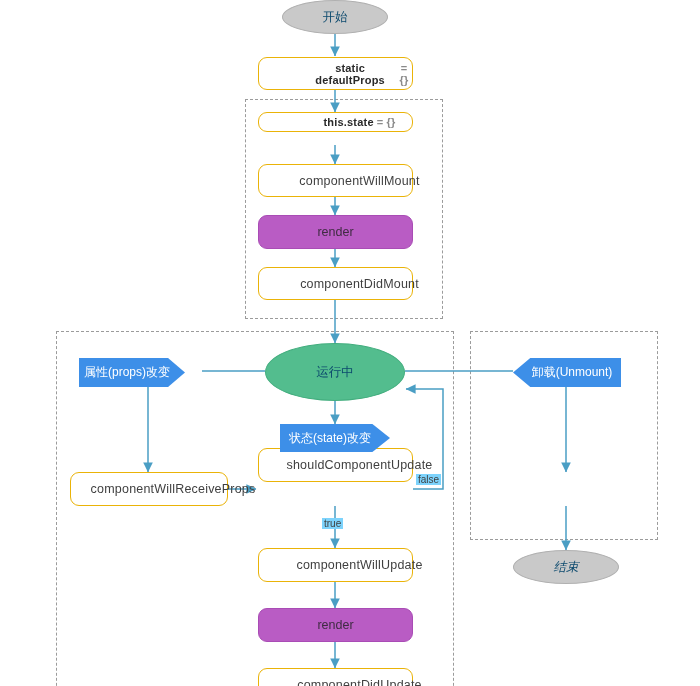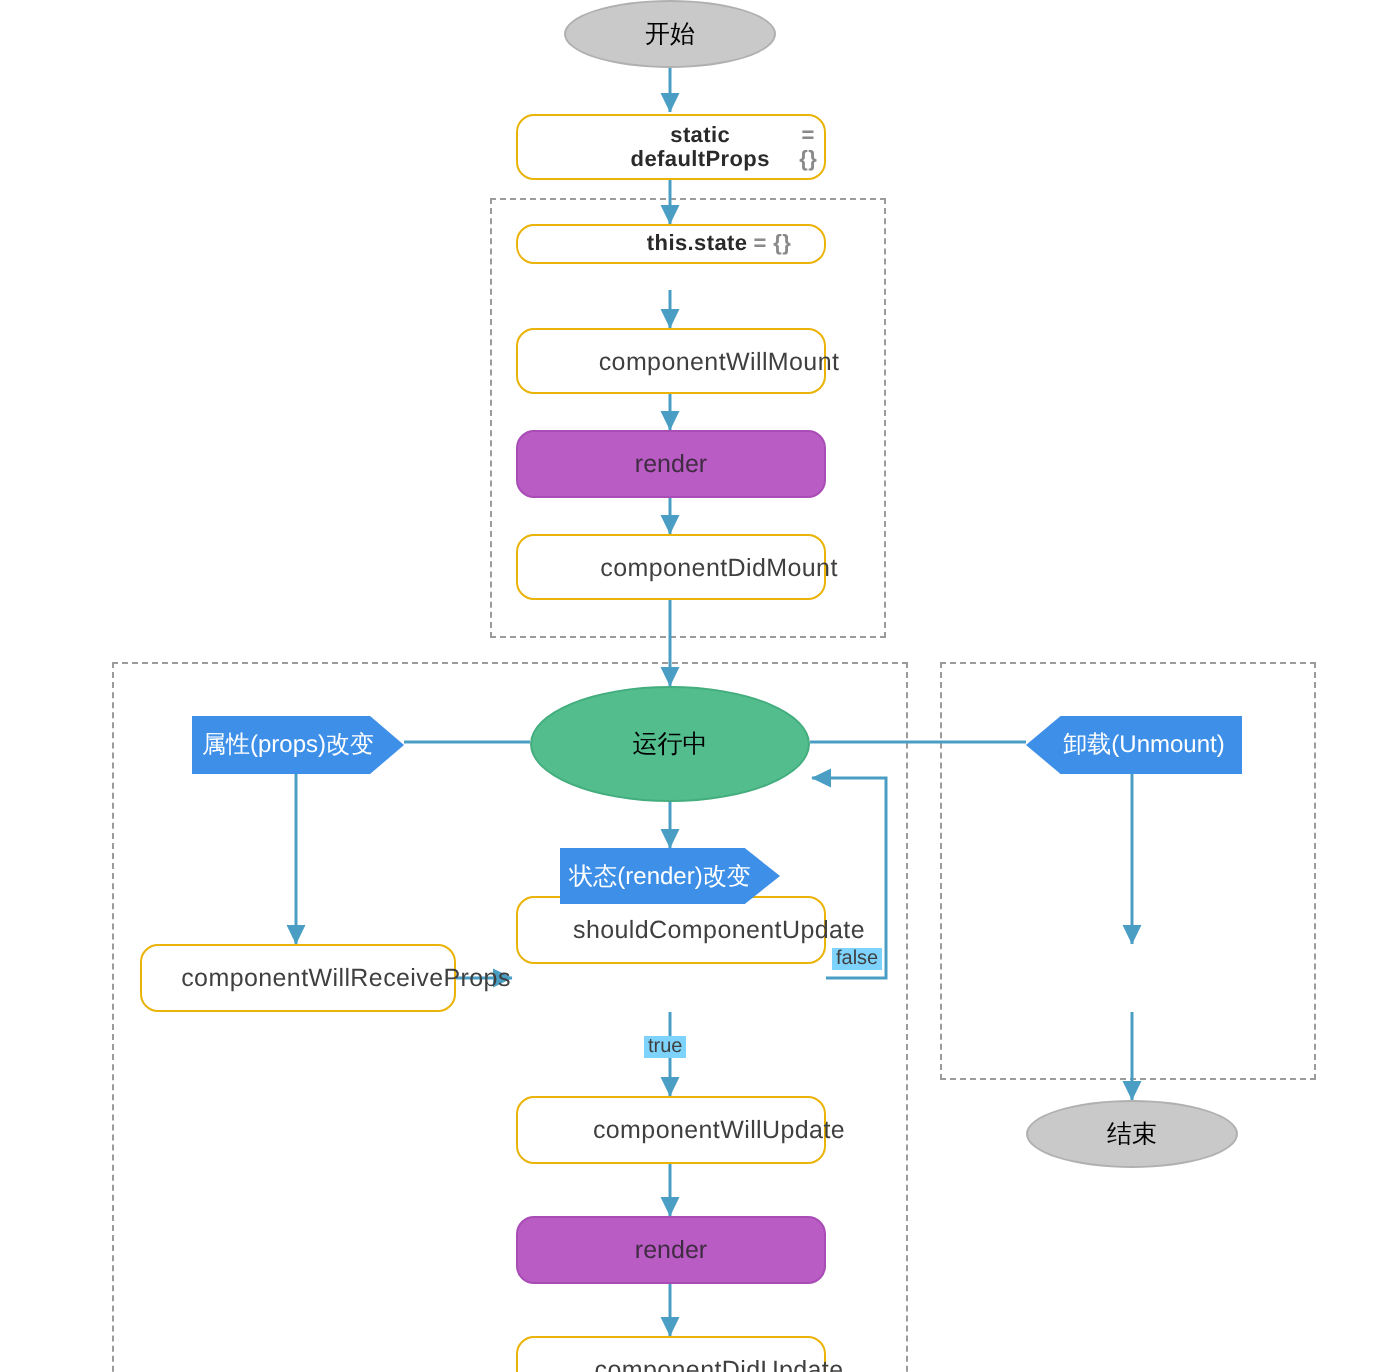--- a/index.html
+++ b/index.html
@@ -22,21 +22,21 @@
   .rbox.code{font-size:11px;font-weight:bold;color:#2a2a2a;}
   .rbox.code .muted{font-weight:bold;color:#8a8a8a;padding-left:3px;}
 
   .render{
     background:#b95cc4;border:1px solid #a94cb5;border-radius:9px;
     color:#3f2b42;font-size:12.5px;
   }
 
   .ellipse{
     background:#c9c9c9;border:1px solid #b0b0b0;border-radius:50%;
-    font-size:12.5px;color:#000000;
+    font-size:12.5px;color:#0c4a6e;
   }
   .ellipse.run{background:#53bd8e;border:1px solid #43ad7e;}
 
   .banner{position:absolute;font-size:12px;color:#ffffff;display:flex;align-items:center;justify-content:center;}
   .banner span{position:relative;z-index:2;}
   .banner .shape{position:absolute;left:0;top:0;width:100%;height:100%;background:#3d8fe8;z-index:1;}
   .banner.right .shape{clip-path:polygon(0 0, 84% 0, 100% 50%, 84% 100%, 0 100%);}
   .banner.left  .shape{clip-path:polygon(16% 0, 100% 0, 100% 100%, 16% 100%, 0 50%);}
   .banner.right span{transform:translateX(-5px);}
   .banner.left  span{transform:translateX(5px);}
@@ -101,21 +101,21 @@
   </svg>
 
   <div class="node ellipse" style="left:282px;top:0px;width:106px;height:34px;">
     <span>开始</span>
   </div>
 
   <div class="node ellipse run" style="left:265px;top:343px;width:140px;height:58px;">
     <span>运行中</span>
   </div>
 
-  <div class="node ellipse" style="left:513px;top:550px;width:106px;height:34px;">
+  <div class="node ellipse" style="left:513px;top:550px;width:106px;height:34px;font-style:italic;">
     <span>结束</span>
   </div>
 
   <div class="node rbox code" style="left:258px;top:57px;width:155px;height:33px;">
     <span>static defaultProps</span>
     <span class="muted">= {}</span>
   </div>
 
   <div class="node rbox code" style="left:258px;top:112px;width:155px;height:20px;">
     <span>this.state</span>
@@ -127,28 +127,28 @@
   </div>
 
   <div class="node render" style="left:258px;top:215px;width:155px;height:34px;">
     <span>render</span>
   </div>
 
   <div class="node rbox" style="left:258px;top:267px;width:155px;height:33px;">
     <span>componentDidMount</span>
   </div>
 
-  <div class="banner right" style="left:96px;top:358px;width:106px;height:29px;">
+  <div class="banner right" style="left:79px;top:358px;width:106px;height:29px;">
     <div class="shape"></div>
     <span>属性(props)改变</span>
   </div>
 
   <div class="banner right" style="left:280px;top:424px;width:110px;height:28px;">
     <div class="shape"></div>
-    <span>状态(render)改变</span>
+    <span>状态(state)改变</span>
   </div>
 
   <div class="banner left" style="left:513px;top:358px;width:108px;height:29px;">
     <div class="shape"></div>
     <span>卸载(Unmount)</span>
   </div>
 
   <div class="node rbox" style="left:70px;top:472px;width:158px;height:34px;">
     <span>componentWillReceiveProps</span>
   </div>

